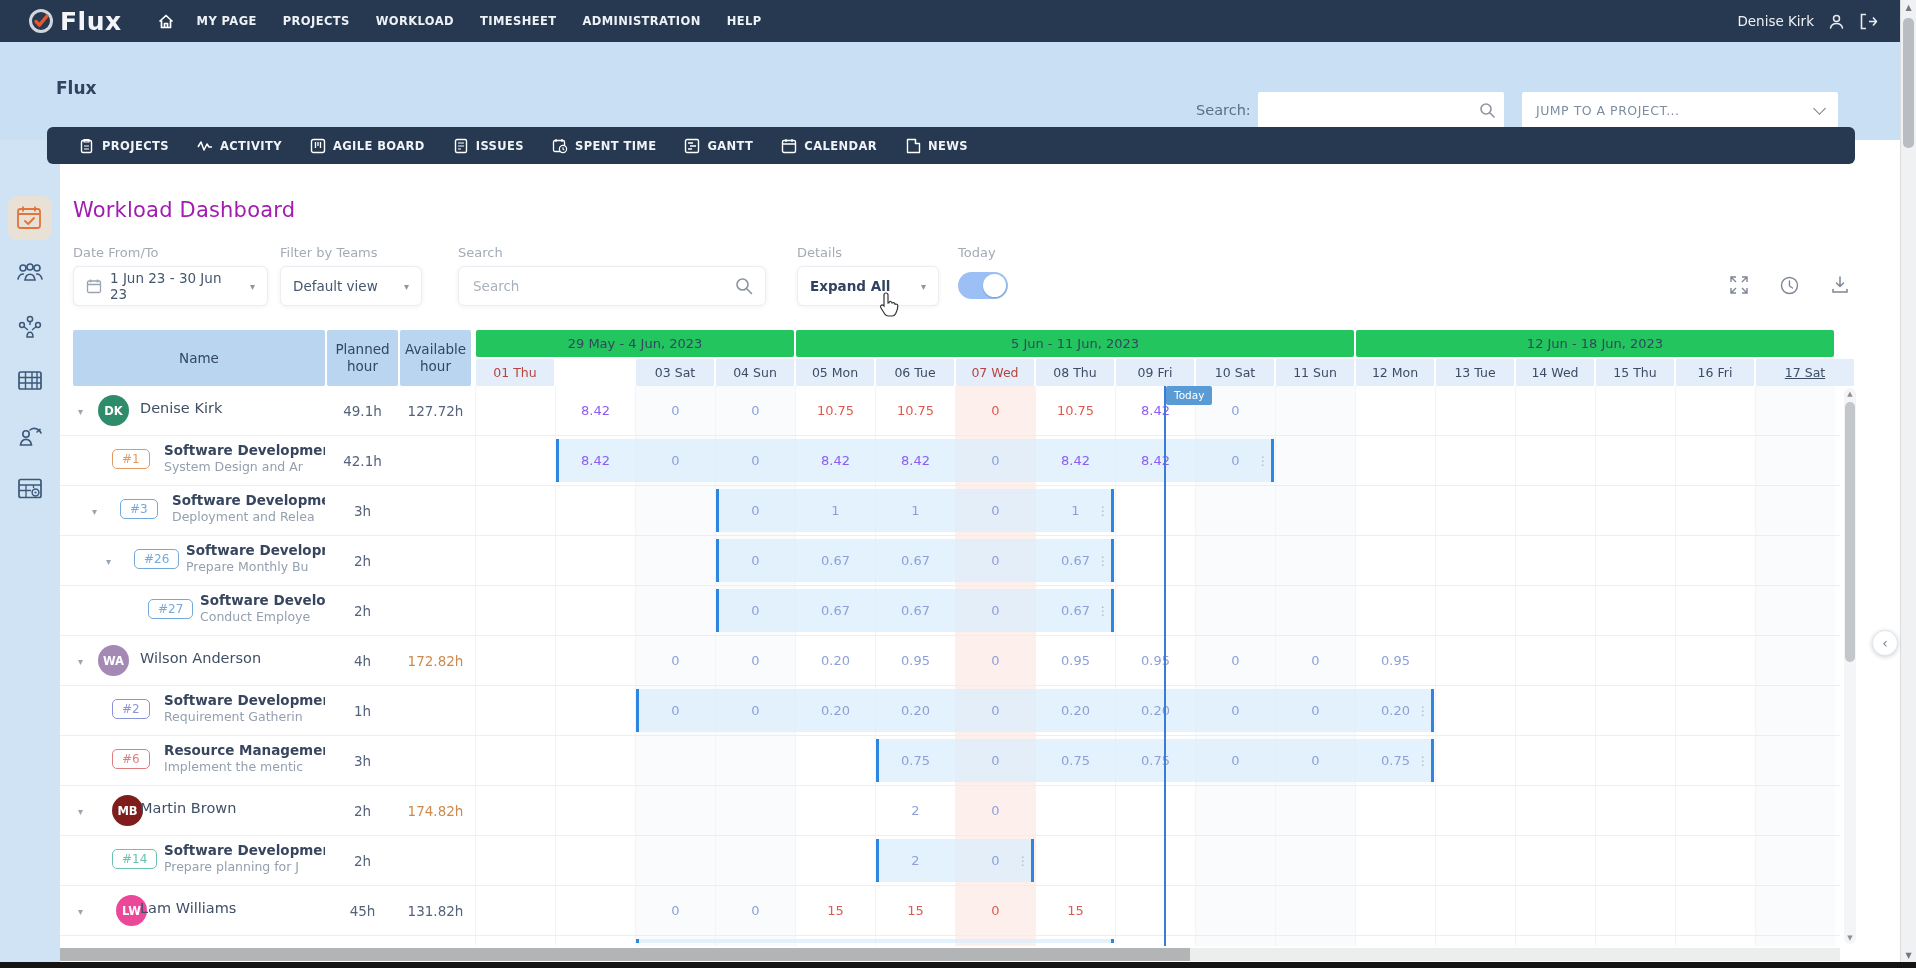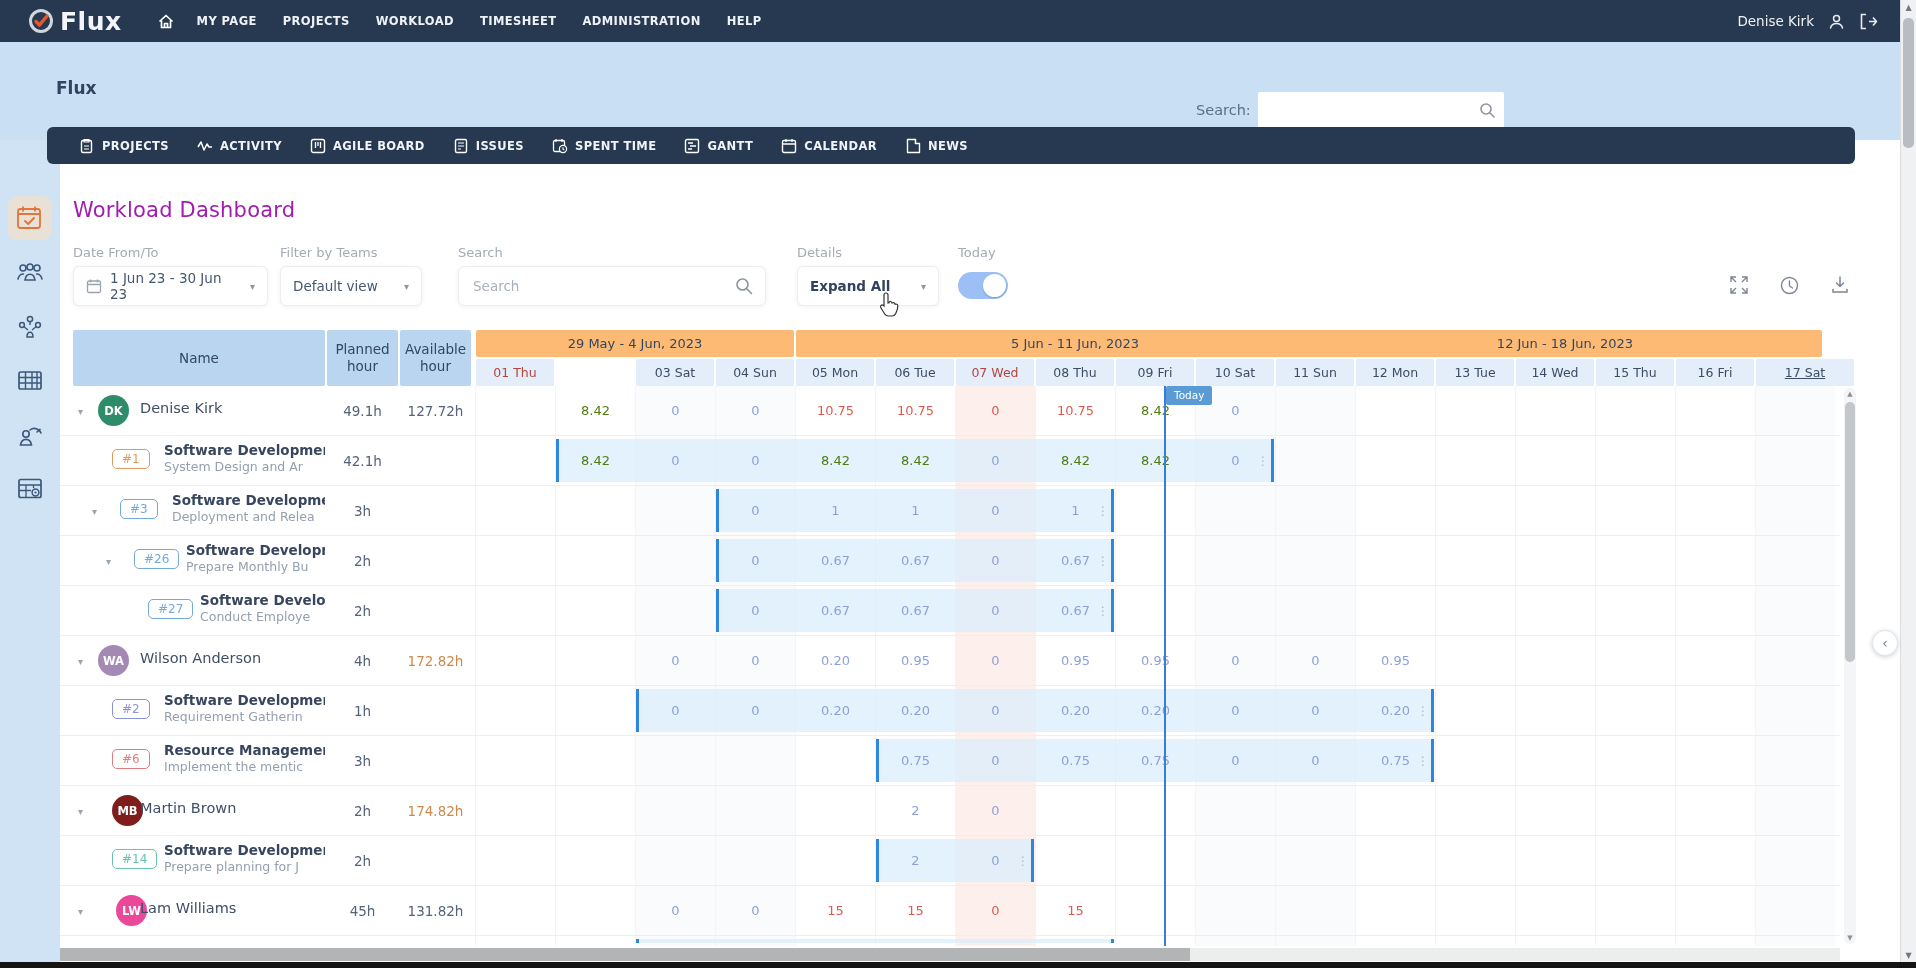--- a/index.html
+++ b/index.html
@@ -44,33 +44,33 @@
   .f-box input{border:none;outline:none;flex:1;font-size:13.5px;font-family:inherit;color:#45566f;background:transparent;}
   .f-box input::placeholder{color:#a9b1bc;}
   .caret{color:#8d97a5;font-size:10px;margin-left:auto;padding-left:10px;}
   .toggle{position:absolute;left:958px;top:272px;width:50px;height:27px;background:#9cc0f6;border-radius:14px;cursor:pointer;}
   .toggle .knob{position:absolute;right:2px;top:2px;width:23px;height:23px;border-radius:50%;background:#fff;box-shadow:0 1px 2px rgba(0,0,0,.2);}
   .hdr-actions{position:absolute;top:276px;left:1730px;display:flex;gap:32px;}
   .hdr-actions .ic{cursor:pointer;}
   
   .th-left{position:absolute;top:330px;height:56px;background:#b9d5ef;display:flex;align-items:center;justify-content:center;
            text-align:center;font-size:13.5px;color:#33475f;line-height:1.25;border-radius:2px;}
-  .wk-group{position:absolute;top:330px;height:27px;background:#fdba74;display:flex;align-items:center;justify-content:center;font-size:13px;color:#33475f;border-radius:2px;}
+  .wk-group{position:absolute;top:330px;height:27px;background:#22c55e;display:flex;align-items:center;justify-content:center;font-size:13px;color:#33475f;border-radius:2px;}
   .day-cell{position:absolute;top:359px;height:27px;background:#e4eefa;display:flex;align-items:center;justify-content:center;font-size:12.5px;color:#3c4c64;border-radius:1px;}
   .day-cell.red{color:#b3453e;}
   
   .rows{position:absolute;left:60px;top:386px;width:1780px;height:560px;overflow:hidden;}
   .row{position:relative;height:50px;border-bottom:1px solid #ebeff4;box-sizing:border-box;background:#fff;}
   .row.partial{height:10px;border-bottom:none;}
   .gcell{position:absolute;top:0;bottom:0;width:80px;border-left:1px solid #f1f4f8;box-sizing:border-box;
          display:flex;align-items:center;justify-content:center;font-size:13px;}
   .gcell.weekend{background:#fafbfd;}
   .gcell.pink{background:#fdf0ec;}
   .gcell span{position:relative;z-index:2;}
-  .val-g{color:#4d7c0f;} .val-r{color:#dc5a52;} .val-b{color:#8fa0d8;}
+  .val-g{color:#8b5cf6;} .val-r{color:#dc5a52;} .val-b{color:#8fa0d8;}
   .bar{position:absolute;top:3px;bottom:3px;background:rgba(219,238,252,.75);border-left:3px solid #2f86e0;border-right:3px solid #2f86e0;z-index:1;}
   .bar .dots{position:absolute;right:2px;top:50%;transform:translateY(-50%);color:#aab6c3;font-size:12px;}
   .name-area{position:absolute;left:0;top:0;bottom:0;width:415px;background:#fff;z-index:3;}
   .tri{position:absolute;top:50%;transform:translateY(-50%);color:#9aa5b1;font-size:10px;cursor:pointer;}
   .avatar{position:absolute;top:9px;width:31px;height:31px;border-radius:50%;color:#fff;font-size:11.5px;font-weight:bold;
           display:flex;align-items:center;justify-content:center;}
   .pname{position:absolute;left:80px;top:14px;font-size:14.5px;color:#3f4f66;white-space:nowrap;}
   .tbadge{position:absolute;top:13px;border:1.5px solid;border-radius:5px;font-size:12px;padding:2px 9px;background:#fff;cursor:pointer;}
   .ttl{position:absolute;top:6px;right:150px;overflow:hidden;}
   .ttl .t1{font-size:13.5px;font-weight:bold;color:#37465e;white-space:nowrap;}
@@ -150,20 +150,24 @@
     <div class="band-search-label">Search:</div>
     <div class="band-search">
       <input value="" style="">
       <span>
         <svg width="17" height="17" viewBox="0 0 17 17">
             <circle cx="7" cy="7" r="5" fill="none" stroke="#8a94a0" stroke-width="1.6"></circle>
             <path d="M11 11l4 4" stroke="#8a94a0" stroke-width="1.6" stroke-linecap="round"></path>
           </svg>
       </span>
     </div>
+    <div class="jump">
+      <span class="jump-text">JUMP TO A PROJECT...</span>
+      <span class="chev"></span>
+    </div>
   </div>
 
   <div class="toolbar" id="toolbar">
       <span class="tb-item">
         <svg width="16" height="16" viewBox="0 0 16 16">
           <rect x="2.5" y="2.5" width="10" height="12" rx="1.5" fill="none" stroke="#fff" stroke-width="1.4"></rect>
           <path d="M5 1.5h5v2.5H5z" fill="none" stroke="#fff" stroke-width="1.2"></path>
           <path d="M5 8h5M5 11h5" stroke="#fff" stroke-width="1.2"></path>
         </svg>
         <span>PROJECTS</span>
@@ -333,21 +337,21 @@
         </svg>
     </span>
   </div>
 
   <div id="table-header">
       <div class="th-left" style="left: 73px; width: 252px;">Name</div>
       <div class="th-left" style="left: 327px; width: 71px;">Planned<br>hour</div>
       <div class="th-left" style="left: 400px; width: 71px;">Available<br>hour</div>
       <div class="wk-group" style="left: 476px; width: 318px;">29 May - 4 Jun, 2023</div>
       <div class="wk-group" style="left: 796px; width: 558px;">5 Jun - 11 Jun, 2023</div>
-      <div class="wk-group" style="left: 1308px; width: 514px;">12 Jun - 18 Jun, 2023</div>
+      <div class="wk-group" style="left: 1356px; width: 478px;">12 Jun - 18 Jun, 2023</div>
       <div class="day-cell red" style="left: 476px; width: 78px;">01 Thu</div>
       <div class="day-cell" style="left: 556px; width: 78px; margin-top: 40px;">02 Fri</div>
       <div class="day-cell" style="left: 636px; width: 78px;">03 Sat</div>
       <div class="day-cell" style="left: 716px; width: 78px;">04 Sun</div>
       <div class="day-cell" style="left: 796px; width: 78px;">05 Mon</div>
       <div class="day-cell" style="left: 876px; width: 78px;">06 Tue</div>
       <div class="day-cell red" style="left: 956px; width: 78px;">07 Wed</div>
       <div class="day-cell" style="left: 1036px; width: 78px;">08 Thu</div>
       <div class="day-cell" style="left: 1116px; width: 78px;">09 Fri</div>
       <div class="day-cell" style="left: 1196px; width: 78px;">10 Sat</div>

